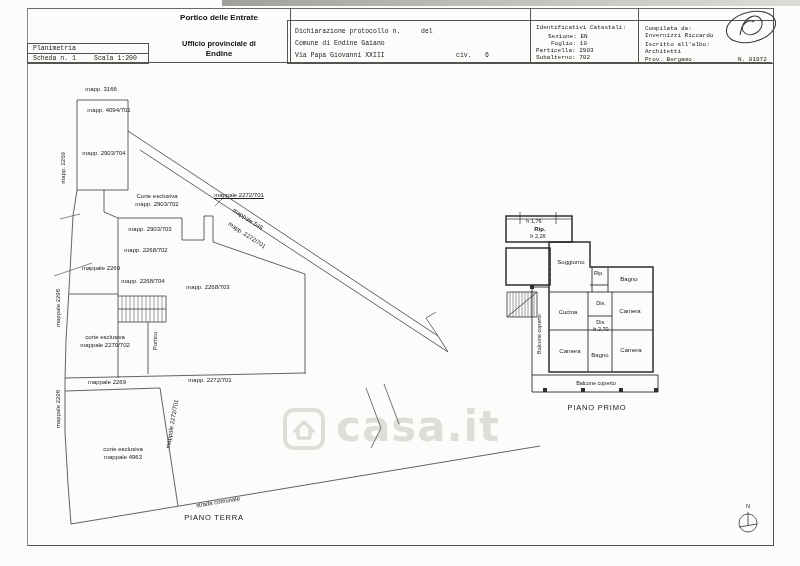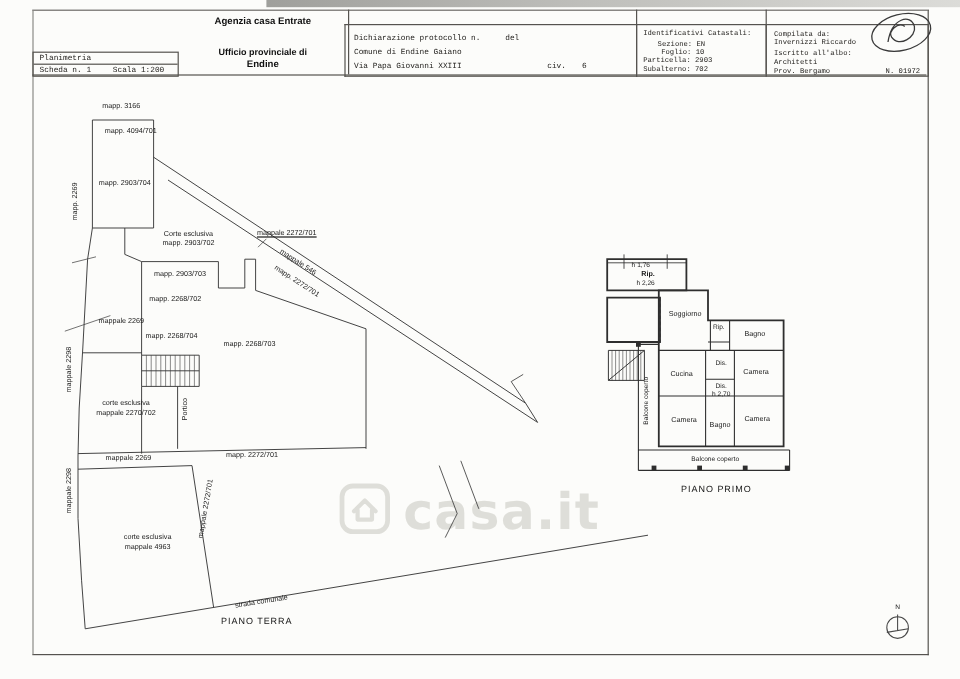--- a/index.html
+++ b/index.html
@@ -17,21 +17,21 @@
        transform:translate(-50%,-50%);}
   .sm{font-size:5.5px;}
   .vert{transform:translate(-50%,-50%) rotate(-90deg);}
   .diag{transform:translate(-50%,-50%) rotate(33deg);}
   .steep{transform:translate(-50%,-50%) rotate(-80deg);}
   .road{transform:translate(-50%,-50%) rotate(-9deg);}
   .u{text-decoration:underline;}
   .two{text-align:center;line-height:1.25;}
   .two span{display:block;}
   .ptitle{font-size:7.5px;letter-spacing:.8px;color:#151515;}
-  .wm{position:absolute;left:282px;top:402px;display:flex;align-items:flex-start;gap:10px;
+  .wm{position:absolute;left:282px;top:402px;display:flex;align-items:flex-end;gap:10px;
       opacity:.5;color:#c2c2b9;}
   .wm-text{font-size:42px;font-weight:bold;letter-spacing:1px;font-family:"DejaVu Sans",sans-serif;}
   svg{position:absolute;left:0;top:0;}
 </style>
 </head>
 <body>
 
 <div class="sheet">
 
   <div class="scan-strip"></div>
@@ -41,21 +41,21 @@
   <div class="hline" style="left:530px;top:8px;width:1px;height:54px;"></div>
   <div class="hline" style="left:638px;top:8px;width:1px;height:54px;"></div>
 
   <div class="box" style="left:27px;top:43px;width:120px;height:19px;">
     <div class="hline" style="left:0;top:9px;width:120px;height:1px;"></div>
     <span class="mono" style="position:absolute;left:5px;top:2px;">Planimetria</span>
     <span class="mono" style="position:absolute;left:5px;top:11.5px;">Scheda n. 1</span>
     <span class="mono" style="position:absolute;left:66px;top:11.5px;">Scala 1:200</span>
   </div>
 
-  <div class="tb" style="left:150px;top:13px;width:138px;font-size:8px;">Agenzia casa Entrate</div>
+  <div class="tb" style="left:150px;top:13px;width:138px;font-size:8px;">Portico delle Entrate</div>
   <div class="tb" style="left:150px;top:39px;width:138px;font-size:7.5px;text-align:center;">Ufficio provinciale di</div>
   <div class="tb" style="left:150px;top:49px;width:138px;font-size:8px;">Endine</div>
 
   <div class="box" style="left:287px;top:20px;width:243px;height:42px;border-right:none;">
     <span class="mono" style="position:absolute;left:7px;top:8px;">Dichiarazione protocollo n.</span>
     <span class="mono" style="position:absolute;left:133px;top:8px;">del</span>
     <span class="mono" style="position:absolute;left:7px;top:20px;">Comune di Endine Gaiano</span>
     <span class="mono" style="position:absolute;left:7px;top:32px;">Via Papa Giovanni XXIII</span>
     <span class="mono" style="position:absolute;left:168px;top:32px;">civ.</span>
     <span class="mono" style="position:absolute;left:197px;top:32px;">6</span>

